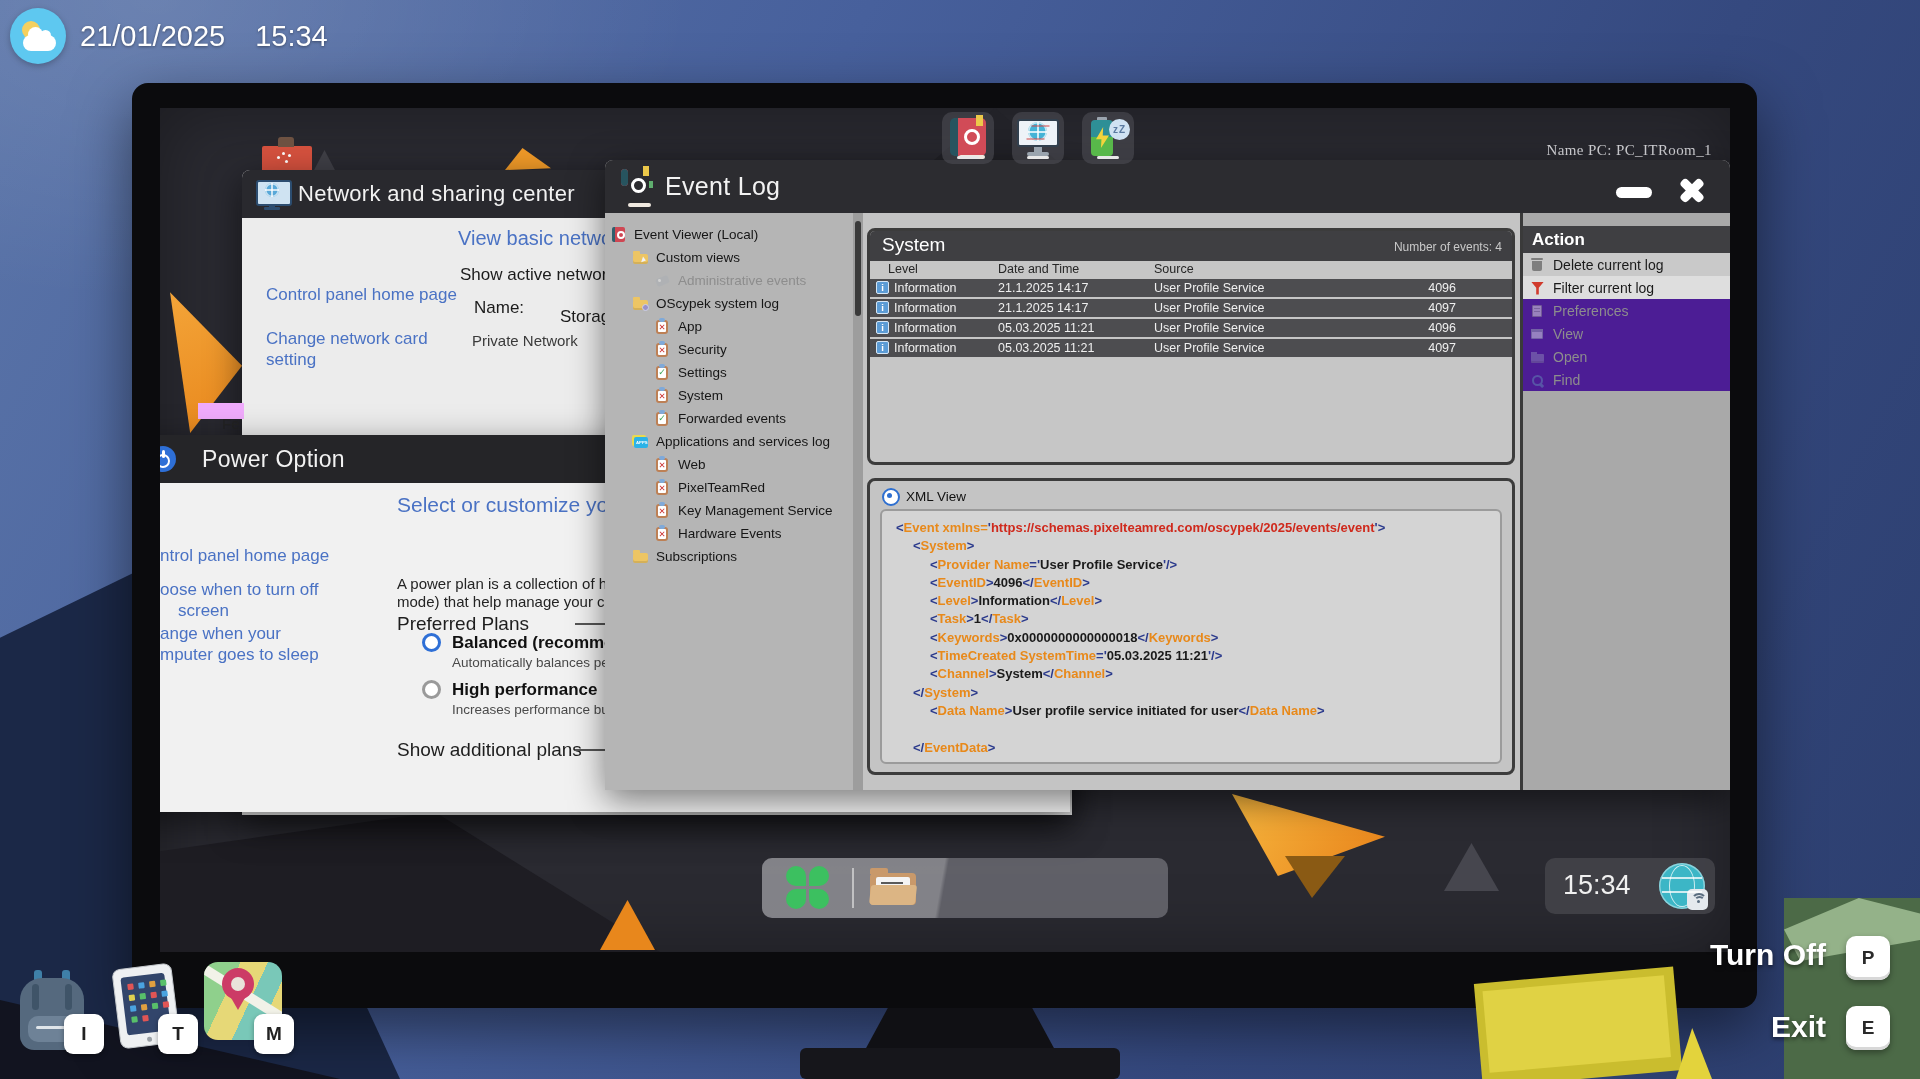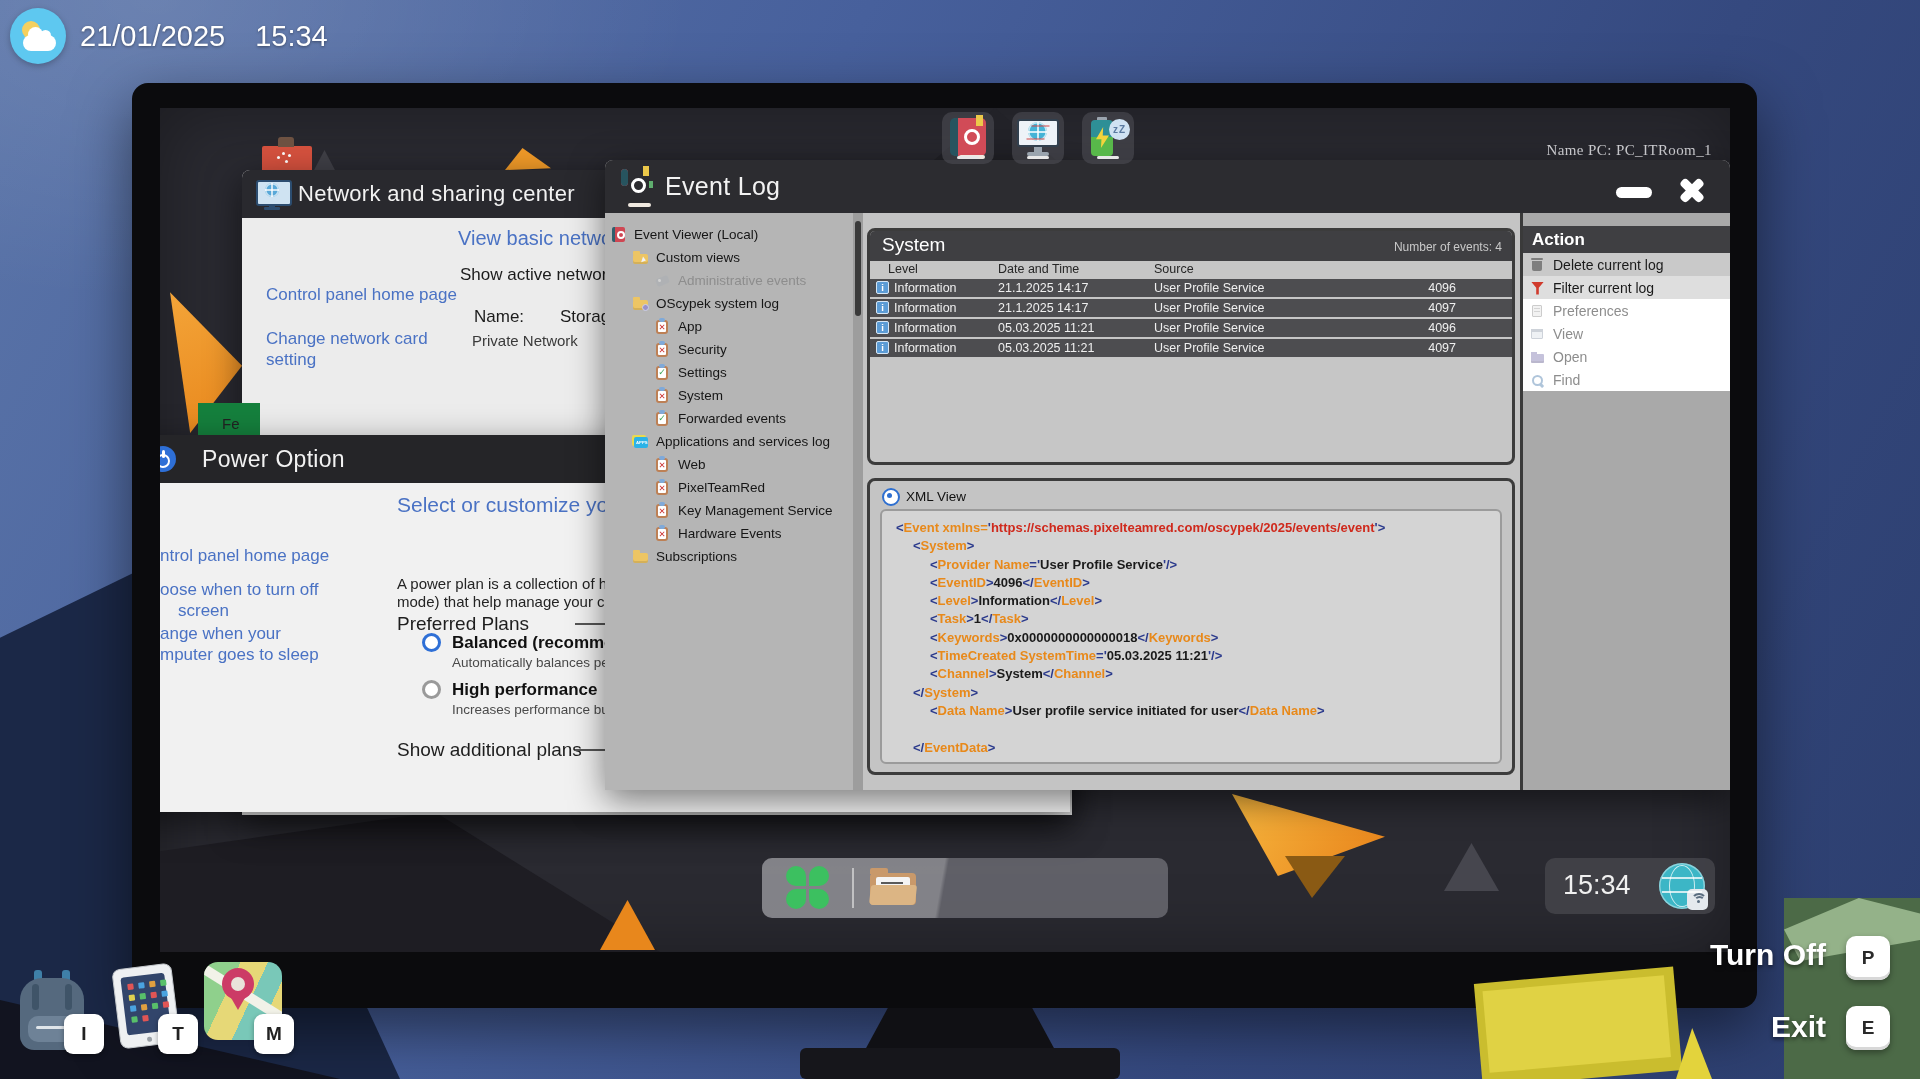--- a/index.html
+++ b/index.html
@@ -51,26 +51,26 @@
   #nw-ico .glb{position:absolute;left:9px;top:3px;width:14px;height:14px;border-radius:50%;background:#58a8d8;
     box-shadow:inset 0 0 0 1.5px rgba(255,255,255,.65);}
   #nw-ico .glb::before{content:"";position:absolute;left:6px;top:0;width:2px;height:14px;background:rgba(255,255,255,.7);}
   #nw-ico .glb::after{content:"";position:absolute;left:0;top:6px;width:14px;height:2px;background:rgba(255,255,255,.7);}
   #nw-ico .st{position:absolute;left:13px;top:24px;width:6px;height:4px;background:#2c4d70;}
   #nw-ico .bs{position:absolute;left:8px;top:27px;width:16px;height:3px;background:#2c4d70;border-radius:1px;}
   #win-network .t{margin-left:56px;}
   .nw-link{position:absolute;font-size:17px;line-height:21px;}
   #nw-head{position:absolute;left:216px;top:57px;font-size:20px;white-space:nowrap;}
   #nw-show{position:absolute;left:218px;top:95px;font-size:17px;color:#1c1c1c;white-space:nowrap;}
-  #nw-name-l{position:absolute;left:232px;top:137px;font-size:17px;color:#1c1c1c;}
+  #nw-name-l{position:absolute;left:232px;top:128px;font-size:17px;color:#1c1c1c;}
   #nw-name-v{position:absolute;left:318px;top:137px;font-size:17px;color:#1c1c1c;white-space:nowrap;}
   #nw-type{position:absolute;left:230px;top:162px;font-size:15px;color:#3a3a3a;white-space:nowrap;}
 
   
-  #fragment{position:absolute;left:38px;top:295px;width:46px;height:32px;background:#15803d;padding-left:16px;}
+  #fragment{position:absolute;left:38px;top:295px;width:46px;height:16px;background:#f0abfc;}
   #fragment span{position:absolute;left:24px;top:12px;font-size:15px;color:#222;}
 
   
   #win-power{left:-30px;top:327px;width:940px;height:377px;background:#f1f1f1;}
   #win-power .tbar{background:#252528;}
   #pw-ico{position:absolute;left:20px;top:11px;width:26px;height:26px;border-radius:50%;background:#2e6fd6;}
   #pw-ico::before{content:"";position:absolute;left:6px;top:8px;width:10px;height:10px;border:2.5px solid #fff;border-radius:50%;}
   #pw-ico::after{content:"";position:absolute;left:11.5px;top:4px;width:3px;height:8px;background:#fff;border-radius:2px;}
   #win-power .t{margin-left:72px;font-size:23px;}
   .pw-link{position:absolute;font-size:17px;line-height:21px;}
@@ -154,21 +154,21 @@
   #xml-radio::after{content:"";position:absolute;left:3px;top:3px;width:5px;height:5px;background:#2e6fd0;border-radius:50%;}
   #xml-label{position:absolute;left:36px;top:8px;font-size:13.5px;color:#111;}
   #xml-box{position:absolute;left:10px;top:28px;right:10px;bottom:8px;background:#d4d4d4;border:2px solid #9b9b9b;border-radius:6px;
     padding:8px 14px;overflow:hidden;}
   .xl{font-size:13px;line-height:18.3px;font-weight:600;white-space:nowrap;}
   .x-p{color:#2b3a8c;} .x-tag{color:#e8891a;} .x-url{color:#cf291c;font-weight:bold;} .x-val{color:#1a1a1a;}
 
   
   #el-action{position:absolute;left:915px;top:53px;width:210px;bottom:0;background:#a9a9a9;border-left:3px solid #3a3a3a;box-sizing:border-box;}
   #act-head{margin-top:13px;height:27px;background:#3f3f42;color:#fff;font-size:17px;font-weight:bold;line-height:27px;padding-left:9px;}
-  .act-row{height:23px;display:flex;align-items:center;font-size:14px;color:#1a1a1a;background:#ffffff;cursor:pointer;}
+  .act-row{height:23px;display:flex;align-items:center;font-size:14px;color:#1a1a1a;background:#4c1d95;cursor:pointer;}
   .act-row.en0{color:#8d8d8d;cursor:default;}
   .act-row.en0 .ai{opacity:.5;filter:grayscale(.4);}
   .act-row.r0{background:#c9c9c9;} .act-row.hl{background:#dedede;}
   .ai{width:17px;height:16px;position:relative;margin:0 7px 0 6px;flex:none;}
   .ai::before,.ai::after{content:"";position:absolute;}
   .ai-trash::before{left:3px;top:4px;width:10px;height:10px;background:#7e7e7e;border-radius:0 0 2px 2px;}
   .ai-trash::after{left:2px;top:1px;width:12px;height:2.5px;background:#7e7e7e;border-radius:1px;}
   .ai-funnel::before{left:2px;top:2px;width:13px;height:13px;background:#d03a2c;
     clip-path:polygon(0 0,100% 0,60% 48%,60% 100%,40% 100%,40% 48%);}
   .ai-note::before{left:3px;top:2px;width:10px;height:12px;background:#e6e6e6;border:1px solid #9a9a9a;border-radius:1px;box-sizing:border-box;}

